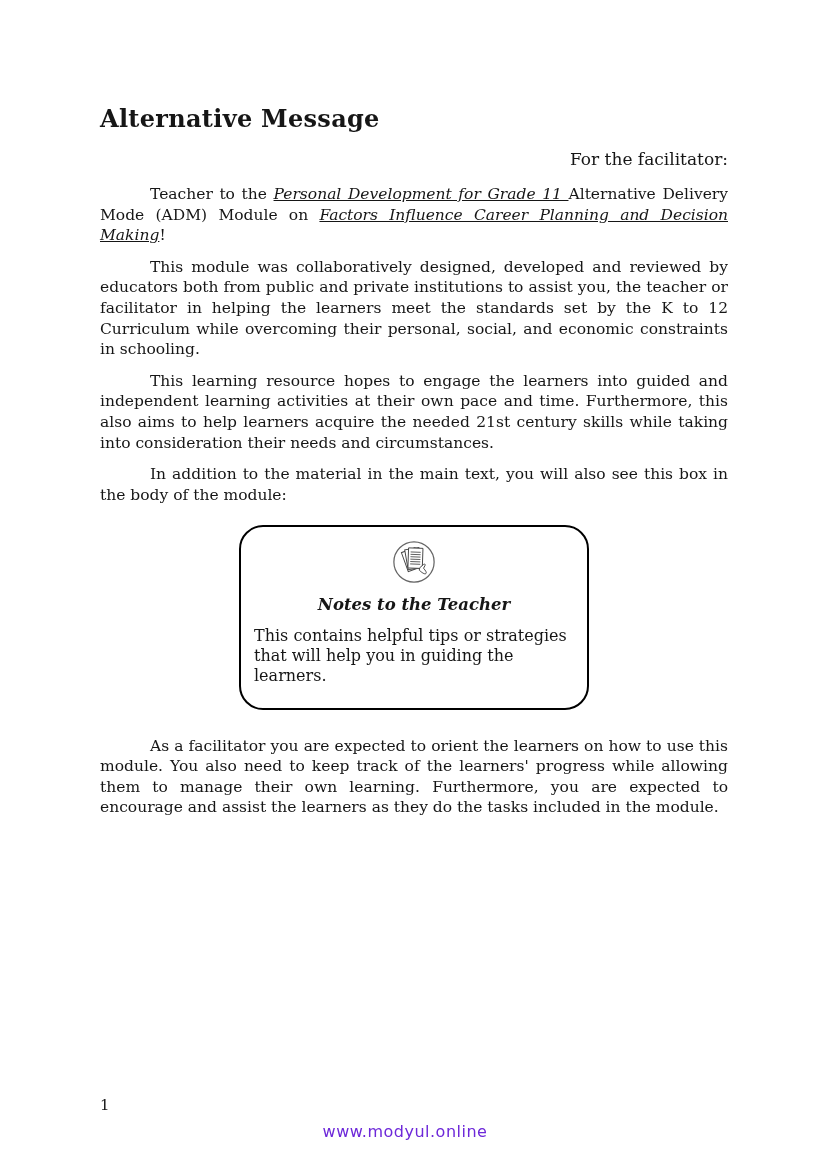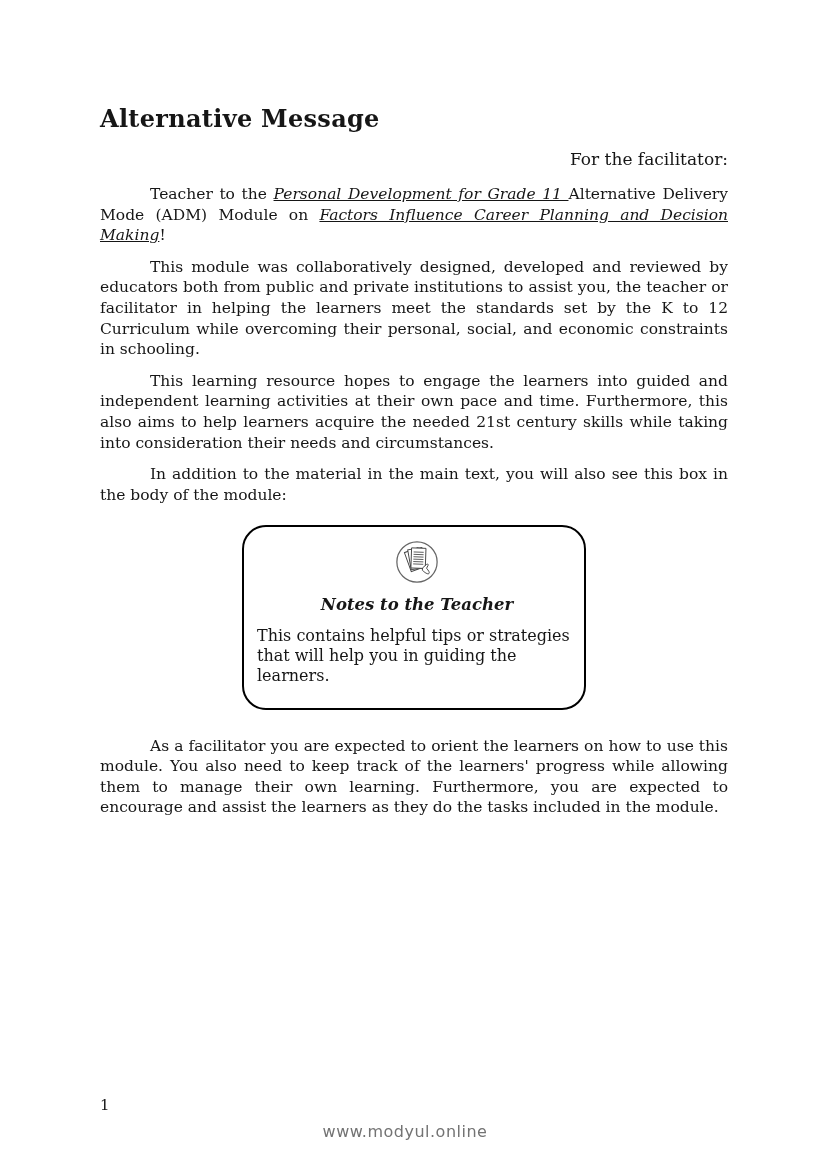--- a/index.html
+++ b/index.html
@@ -35,21 +35,21 @@
     text-align: justify;
     text-indent: 50px;
     margin: 0 0 11px 0;
   }
   .u { text-decoration: underline; font-style: italic; }
   .notes-box {
     width: 320px;
     margin: 19px auto 26px auto;
     border: 2px solid #000000;
     border-radius: 24px;
-    padding: 12px 7px 22px 13px;
+    padding: 12px 13px 22px 13px;
     text-align: center;
   }
   .notes-icon-wrap {
     display: flex;
     justify-content: center;
     margin-bottom: 8px;
   }
   .box-title {
     font-weight: bold;
     font-style: italic;
@@ -67,21 +67,21 @@
     left: 100px;
     top: 1096px;
     font-size: 15px;
   }
   .watermark {
     position: absolute;
     left: 0;
     right: 16px;
     top: 1122px;
     text-align: center;
-    color: #737373;
+    color: #6d28d9;
     font-family: "DejaVu Sans", "Liberation Sans", sans-serif;
     font-size: 16px;
     letter-spacing: 0.5px;
   }
 </style>
 </head>
 <body>
 
 <div class="page">
   <div class="content">

